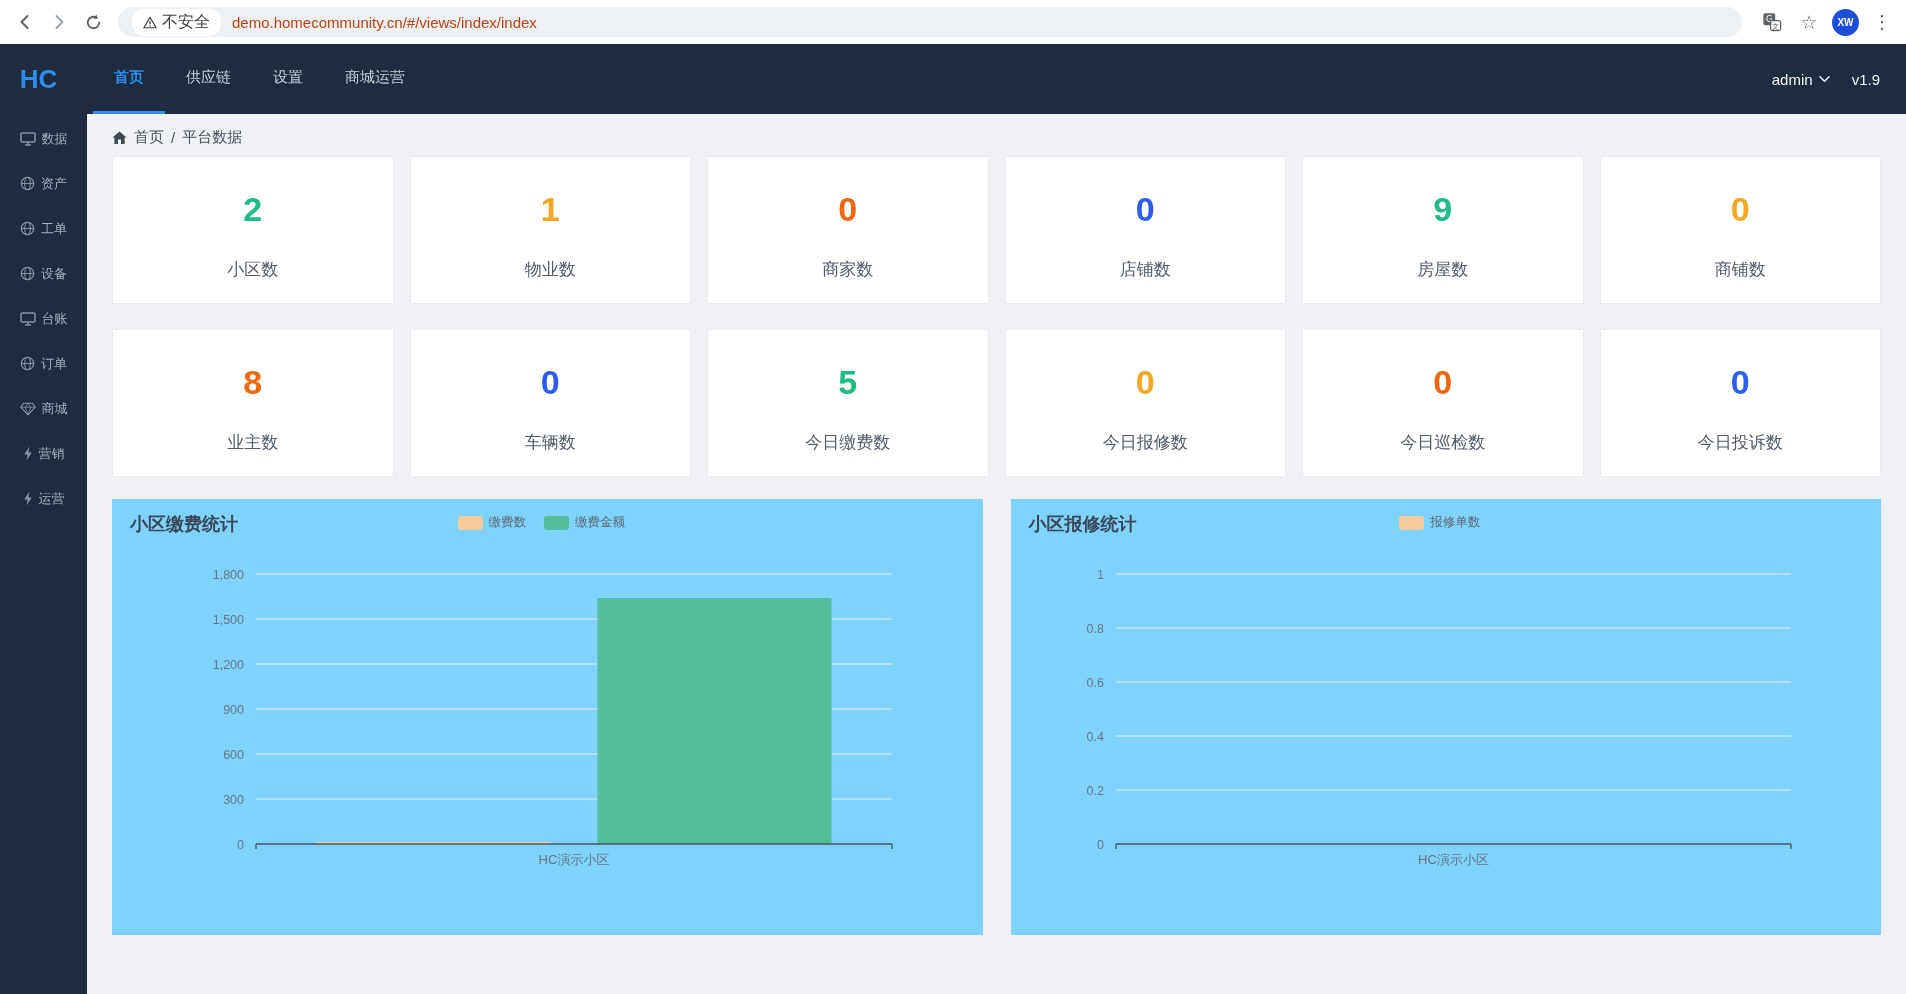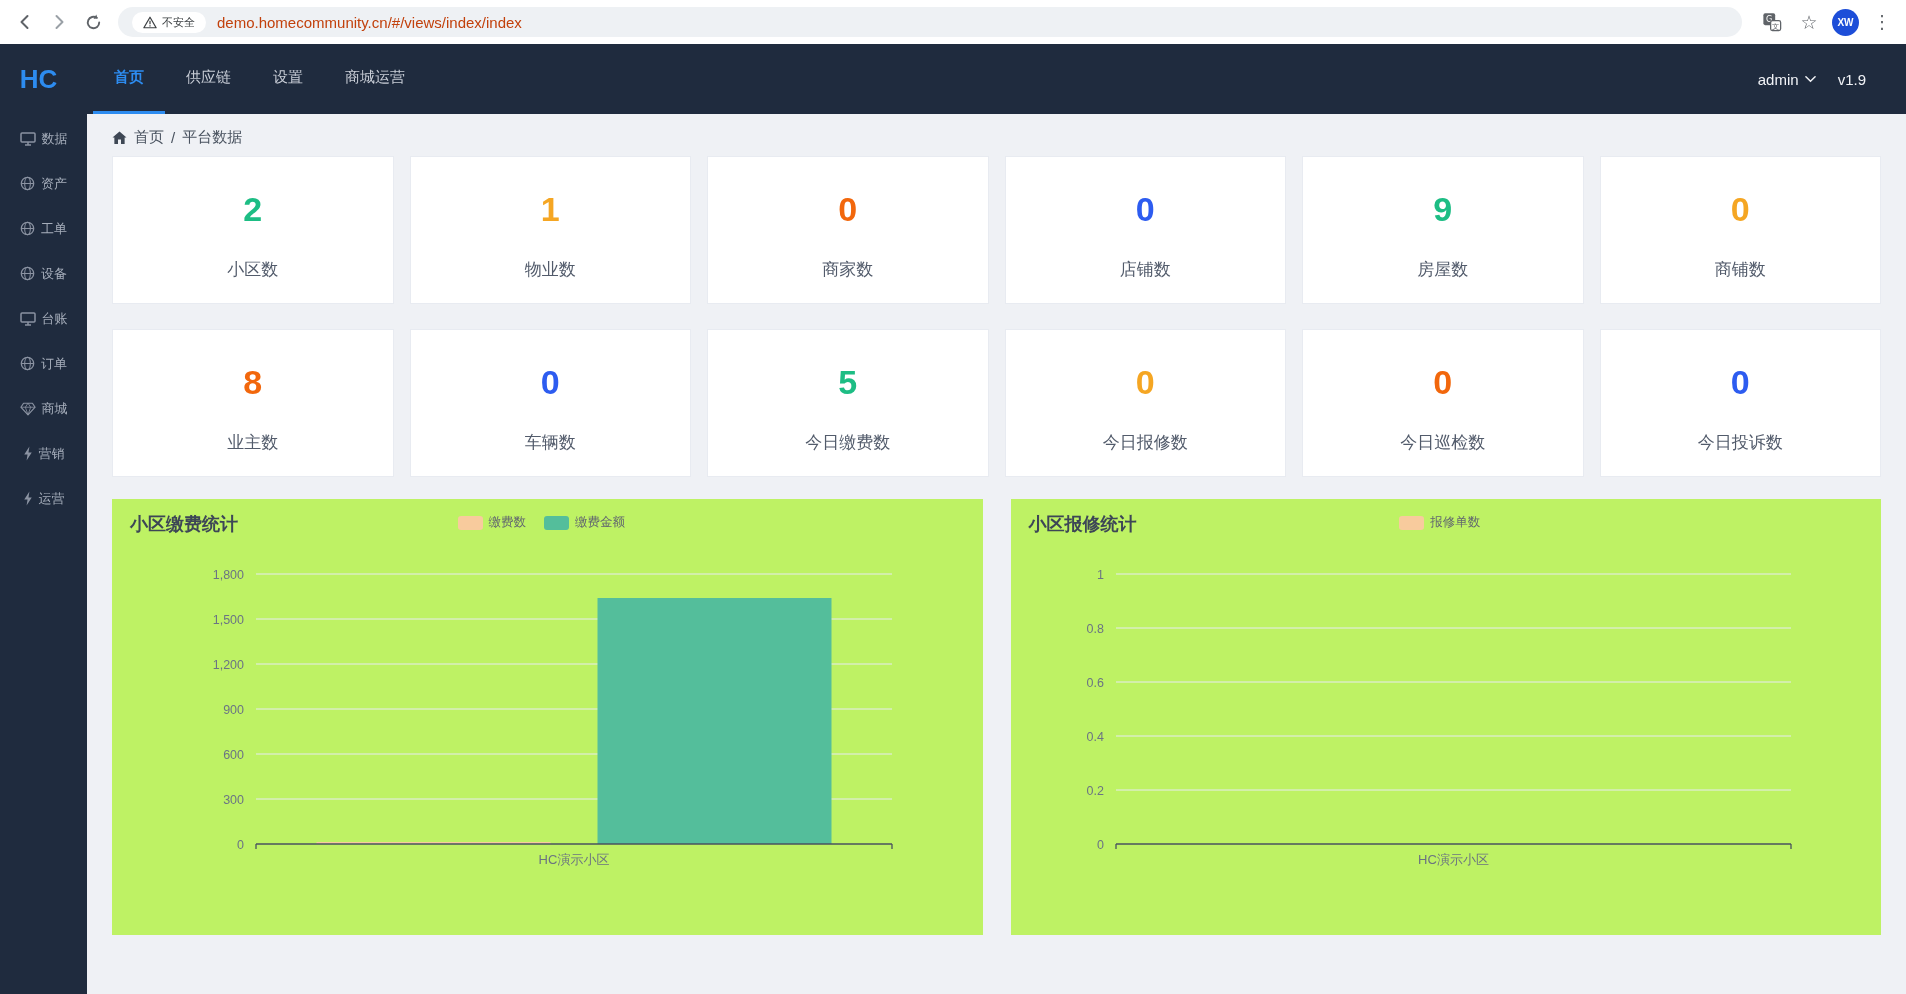--- a/index.html
+++ b/index.html
@@ -3,35 +3,35 @@
 <meta charset="utf-8">
 <style>
   * { margin:0; padding:0; box-sizing:border-box; }
   html,body { width:1906px; height:994px; overflow:hidden;
     font-family:"Liberation Sans","DejaVu Sans",sans-serif; }
 
   
   .browser-bar { height:44px; background:#ffffff; display:flex; align-items:center; padding:0 10px 0 8px; }
   .nav-btn { width:34px; height:34px; display:flex; align-items:center; justify-content:center; border-radius:50%; cursor:pointer; }
   .omnibox { width:1624px; height:30px; background:#eef1f4; border-radius:15px; display:flex; align-items:center; padding:0 14px; margin-left:8px; cursor:text; }
-  .sec-chip { display:flex; align-items:center; gap:5px; background:#ffffff; border-radius:12px; padding:3px 11px; font-size:11px; color:#3c4043; cursor:pointer; }
+  .sec-chip { display:flex; align-items:center; gap:5px; background:#ffffff; border-radius:12px; padding:3px 11px; font-size:16px; color:#3c4043; cursor:pointer; }
   .url-text { margin-left:11px; font-size:15px; color:#c2410c; white-space:nowrap; }
   .chrome-right { margin-left:auto; display:flex; align-items:center; gap:9px; }
   .chrome-icon { width:28px; height:28px; display:flex; align-items:center; justify-content:center; cursor:pointer; color:#5f6368; }
   .star-glyph { font-size:19px; color:#5f6368; }
   .avatar { width:27px; height:27px; border-radius:50%; background:#1d4ed8; color:#fff; font-size:10px; font-weight:bold; display:flex; align-items:center; justify-content:center; cursor:pointer; }
   .dots-glyph { font-size:18px; color:#5f6368; letter-spacing:0; }
 
   
   .navbar { height:70px; background:#1f2b3e; display:flex; align-items:stretch; }
   .logo { width:77px; display:flex; align-items:center; justify-content:center; font-size:26px; font-weight:bold; }
   .nav-menu { display:flex; margin-left:16px; }
   .nav-item { padding:0 21px; display:flex; align-items:center; font-size:15px; color:#c8cdd6; cursor:pointer; border-bottom:3px solid transparent; }
   .nav-item.active { font-weight:bold; }
-  .nav-right { margin-left:auto; display:flex; align-items:center; gap:8px; padding-right:40px; color:#f1f3f7; font-size:15px; }
+  .nav-right { margin-left:auto; display:flex; align-items:center; gap:8px; padding-right:26px; color:#f1f3f7; font-size:15px; }
   .user-menu { display:flex; align-items:center; gap:6px; cursor:pointer; }
   .version { margin-left:14px; }
 
   
   .layout { display:flex; height:887px; }
   .sidebar { width:87px; background:#1f2b3e; padding-top:2px; flex:none; }
   .side-item { height:45px; display:flex; align-items:center; justify-content:center; gap:6px; color:#a6aebb; font-size:13px; cursor:pointer; }
   .side-item svg { flex:none; }
   .content { flex:1; background:#eff1f5; }
 
@@ -39,21 +39,21 @@
   .crumb-link { cursor:pointer; }
 
   
   .cards { display:grid; grid-template-columns:repeat(6,1fr); gap:25px 16px; margin:0 25px; }
   .stat-card { background:#fff; border:1px solid #e8ebf1; height:148px; text-align:center; }
   .stat-value { margin-top:33px; font-size:34px; font-weight:bold; line-height:38px; }
   .stat-label { margin-top:30px; font-size:17px; color:#525b6b; }
 
   
   .charts { display:grid; grid-template-columns:1fr 1fr; gap:28px; margin:22px 25px 0; }
-  .chart-panel { position:relative; background:#bef264; height:436px; overflow:hidden; }
+  .chart-panel { position:relative; background:#7dd3fc; height:436px; overflow:hidden; }
   .chart-title { position:absolute; left:18px; top:13px; font-size:18px; font-weight:bold; color:#3d4656; }
   .chart-legend { position:absolute; left:0; right:12px; top:15px; display:flex; justify-content:center; align-items:center; gap:18px; }
   .legend-item { display:flex; align-items:center; gap:6px; font-size:12.5px; color:#62676f; cursor:pointer; }
   .legend-swatch { width:25px; height:14px; border-radius:3px; }
   .plot-svg { position:absolute; left:0; top:52px; }
 </style>
 </head>
 <body>
 
 <div class="browser-bar">

